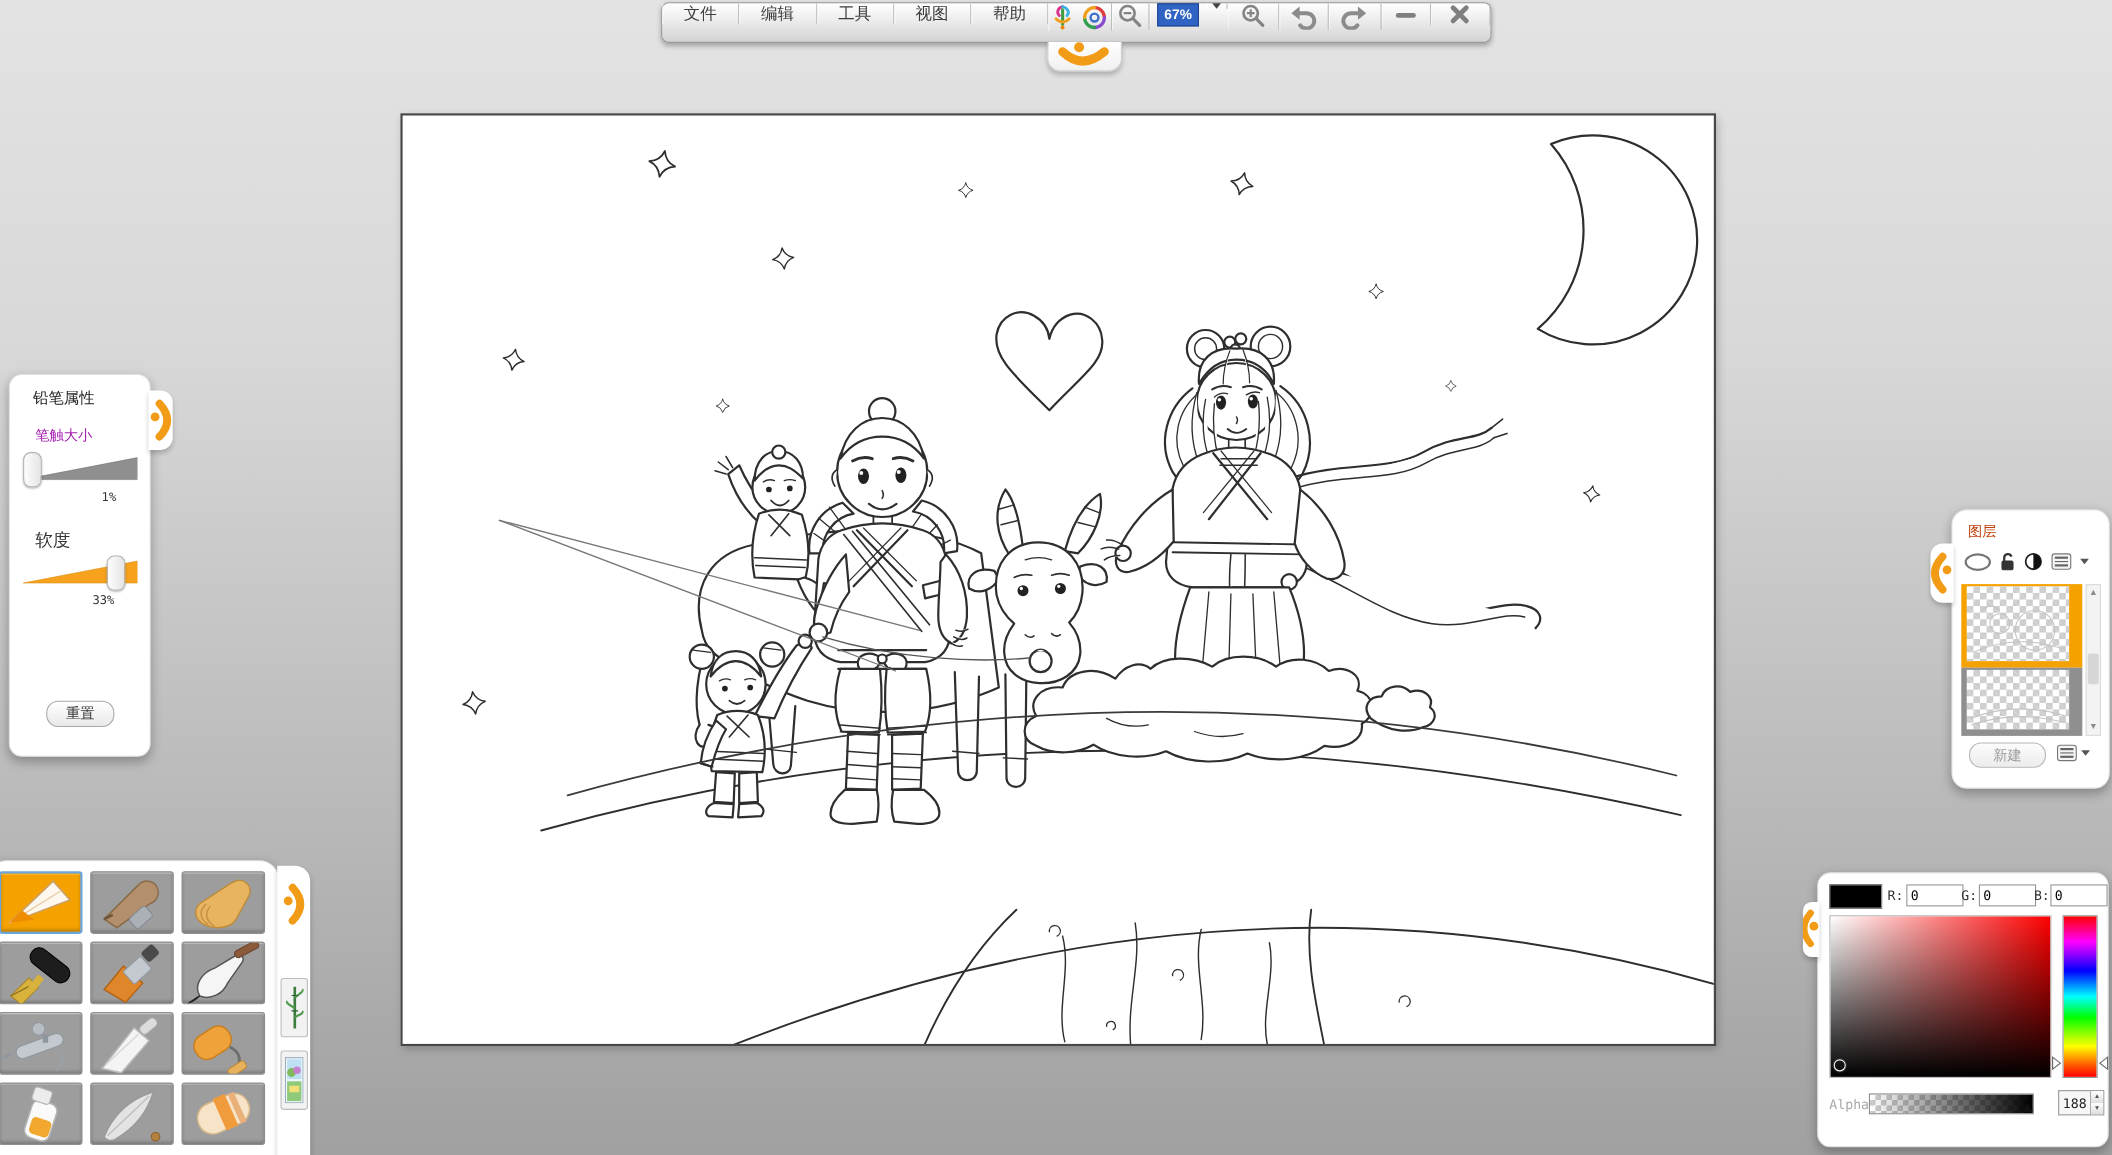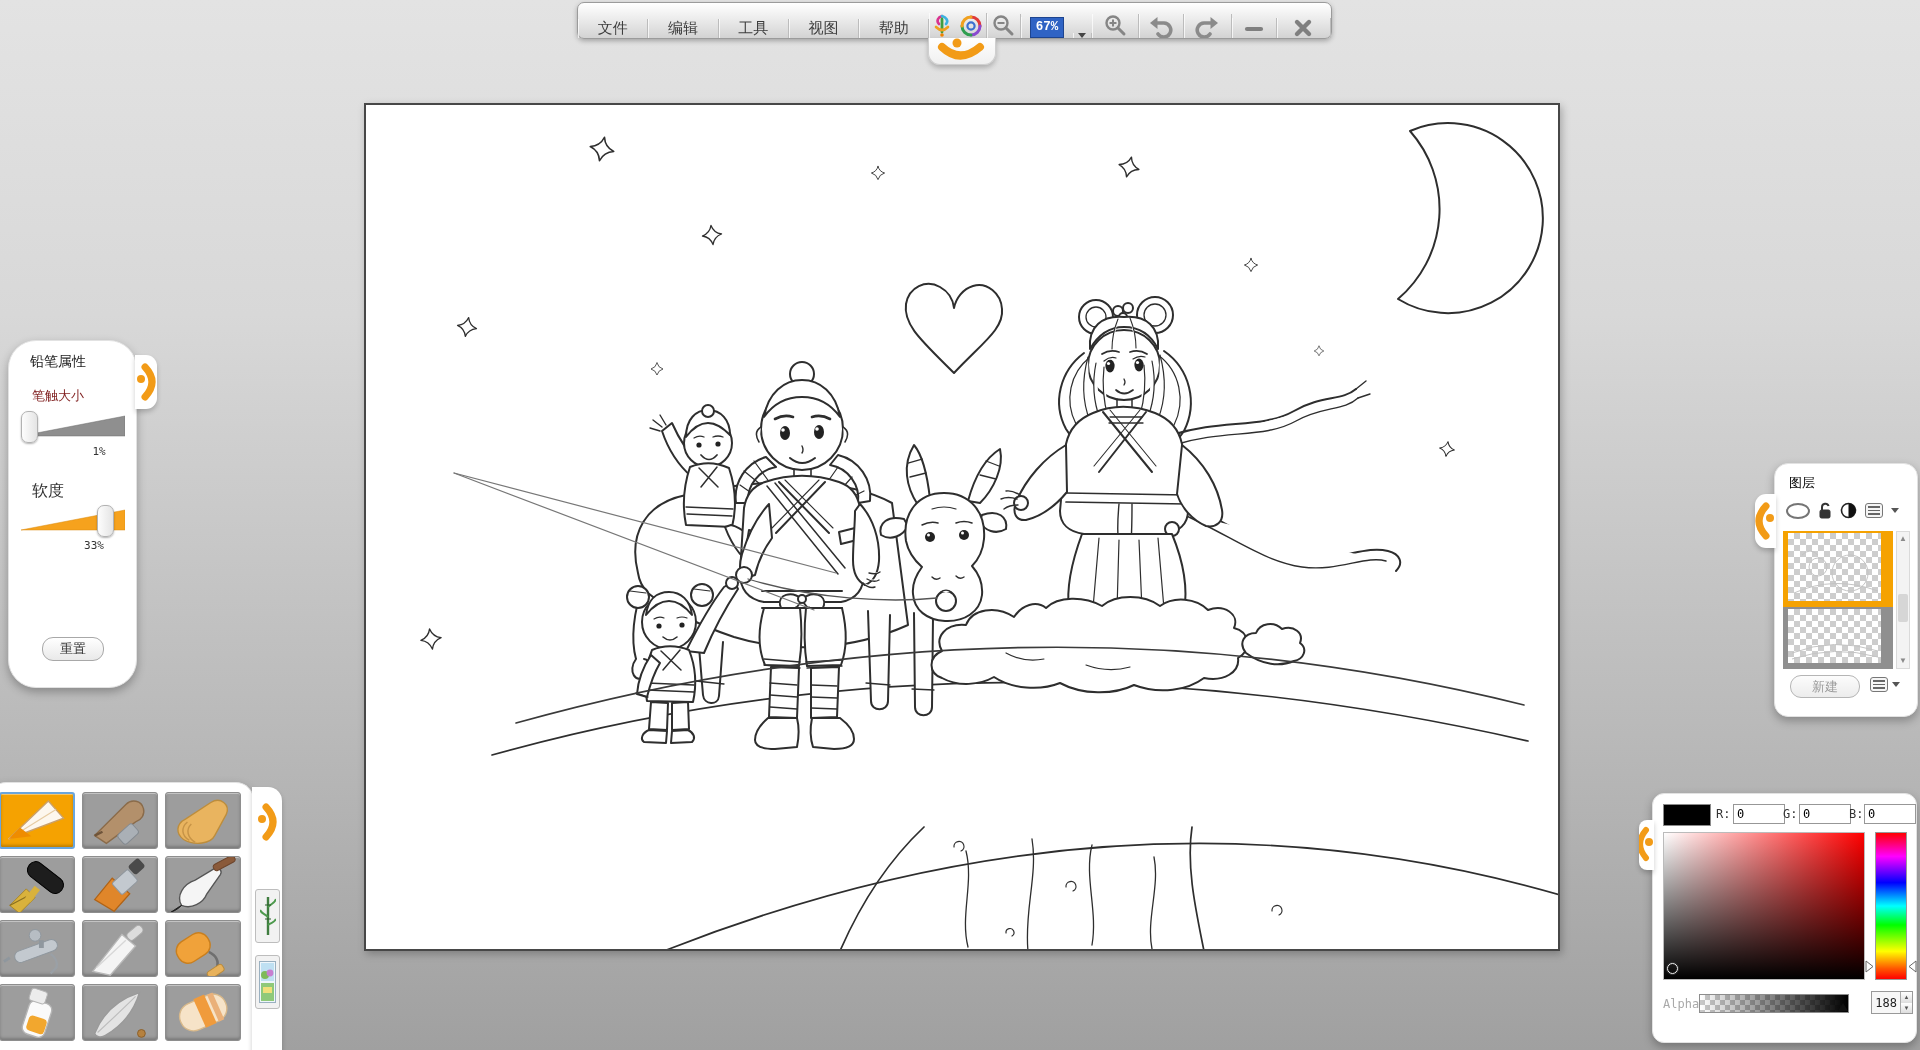--- a/index.html
+++ b/index.html
@@ -4,25 +4,25 @@
 <style>
   html,body{margin:0;padding:0;background:#888;}
   #screen{
     position:relative;width:1920px;height:1050px;overflow:hidden;
     background:linear-gradient(180deg,#e3e3e3 0%,#d8d8d8 30%,#b9b9b9 70%,#a0a0a0 100%);
     font-family:"Liberation Sans",sans-serif;color:#333;
     -webkit-user-select:none;user-select:none;
   }
   
   .toolbar{
-    position:absolute;left:577px;top:2px;width:753px;height:35px;
+    position:absolute;left:601px;top:2px;width:753px;height:35px;
     background:linear-gradient(#ffffff,#ececec 45%,#d3d3d3);
     border:1px solid #9b9b9b;border-radius:7px;
     box-shadow:0 2px 5px rgba(0,0,0,.28);
-    display:flex;align-items:flex-end;font-family:Liberation Mono, monospace;
+    display:flex;align-items:flex-start;
   }
   .tb-seg{display:flex;align-items:center;justify-content:center;border-right:1px solid #bcbcbc;box-shadow:1px 0 0 rgba(255,255,255,.7) inset;}
   .tb-seg:last-child{border-right:none;}
   .tb-menu{width:70px;font-size:15px;color:#3d3d3d;cursor:default;}
   .tb-logos{width:57px;gap:5px;}
   .tb-zoomout{width:34px;}
   .tb-zoombox{width:52px;border-right:none;}
   .zoom-box{background:#2f63c4;color:#fff;font-size:12.5px;font-weight:bold;padding:2px 5px 3px;border:1px solid #1d448f;}
   .tb-caret{width:18px;}
   .caret-down{width:0;height:0;border-left:4px solid transparent;border-right:4px solid transparent;border-top:5px solid #444;}
@@ -38,27 +38,27 @@
     border-radius:0 0 12px 12px;box-shadow:0 3px 5px rgba(0,0,0,.22);
   }
   
   .canvas{
     position:absolute;left:364px;top:103px;width:1192px;height:844px;
     background:#fff;border:2px solid #474747;box-shadow:2px 3px 8px rgba(0,0,0,.25);
   }
   
   .panel{
     position:absolute;background:#fff;border:1px solid #e2e2e2;
-    border-radius:28px;box-shadow:0 4px 10px rgba(0,0,0,.28);
+    border-radius:12px;box-shadow:0 4px 10px rgba(0,0,0,.28);
   }
   .side-tab{position:absolute;background:#fff;box-shadow:0 3px 5px rgba(0,0,0,.2);}
   
   #pencil-panel{left:8px;top:340px;width:127px;height:346px;}
   .pp-title{position:absolute;left:21px;top:12px;font-size:14px;color:#222;}
-  .pp-label1{position:absolute;left:23px;top:46px;font-size:13px;color:#7f1d1d;}
+  .pp-label1{position:absolute;left:23px;top:46px;font-size:13px;color:#a21caf;}
   .pp-label2{position:absolute;left:23px;top:140px;font-size:16px;color:#333;}
   .wedge-slider{position:absolute;left:12px;width:104px;height:30px;}
   #slider-size{top:70px;}
   #slider-soft{top:164px;}
   .slider-handle{
     position:absolute;top:0px;width:15px;height:30px;border-radius:7px;
     background:linear-gradient(90deg,#fdfdfd,#e4e4e4);border:1px solid #b2b2b2;
     box-shadow:0 1px 2px rgba(0,0,0,.3);
   }
   .pp-val{position:absolute;font-size:11px;color:#333;font-family:"DejaVu Sans Mono",monospace;}
@@ -79,21 +79,21 @@
     display:flex;align-items:center;justify-content:center;overflow:hidden;
   }
   .tile.selected{background:#f5a201;border:2px solid #6aa6dd;}
   #bp-strip{right:-29px;top:4px;width:30px;height:290px;border-radius:0 14px 14px 0;}
   .strip-tab{
     position:absolute;left:3px;width:23px;height:52px;background:#f2f2f2;
     border:1px solid #bdbdbd;border-radius:3px;display:flex;align-items:center;justify-content:center;
   }
   
   #layers-panel{left:1774px;top:463px;width:142px;height:252px;border-radius:14px;}
-  .lp-title{position:absolute;left:14px;top:10px;font-size:13px;color:#000000;}
+  .lp-title{position:absolute;left:14px;top:10px;font-size:13px;color:#c2410c;}
   .lp-icons{position:absolute;left:11px;top:38px;display:flex;align-items:center;gap:8px;}
   .ellipse-icon{width:20px;height:12px;border:2.5px solid #757575;border-radius:50%;}
   .list-icon{width:18px;height:15px;border:1.5px solid #777;border-radius:3px;background:#f5f5f5;
     display:flex;flex-direction:column;justify-content:space-evenly;padding:0 2px;box-sizing:border-box;}
   .list-icon i{display:block;height:1.5px;background:#666;}
   .lp-thumbs{position:absolute;left:8px;top:67px;width:110px;}
   .lthumb{position:relative;width:110px;box-sizing:border-box;}
   .lthumb .check{
     position:absolute;inset:0;margin:2px 12px 6px 5px;
     background-color:#fff;

